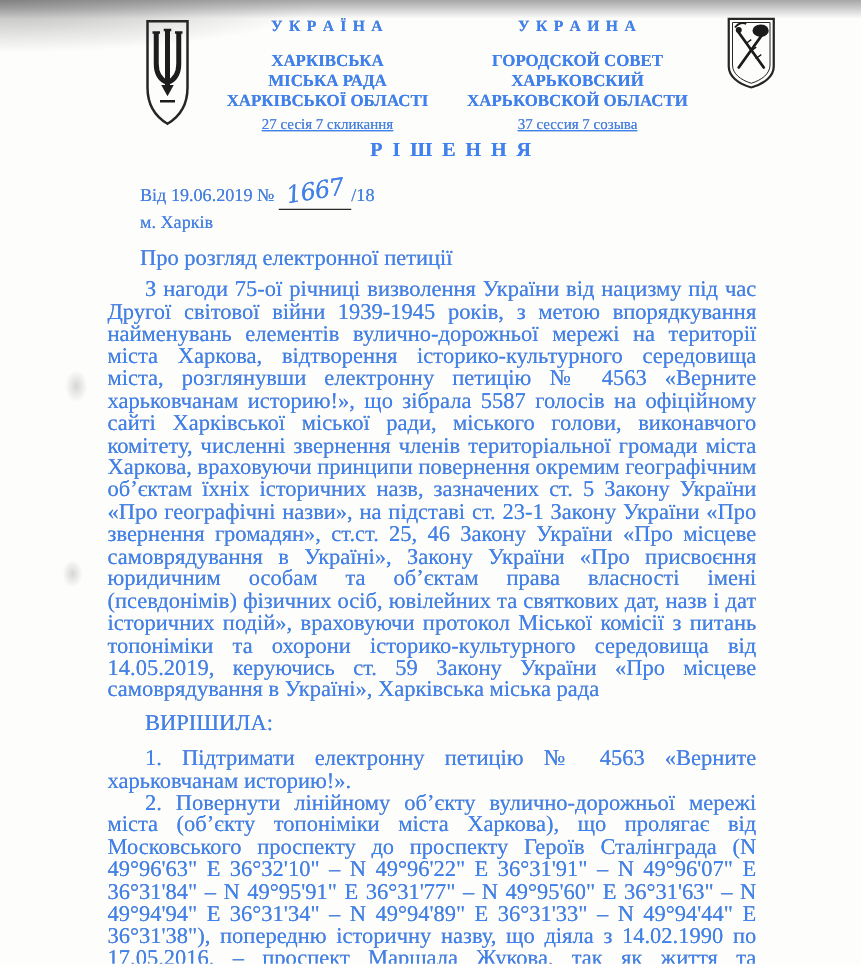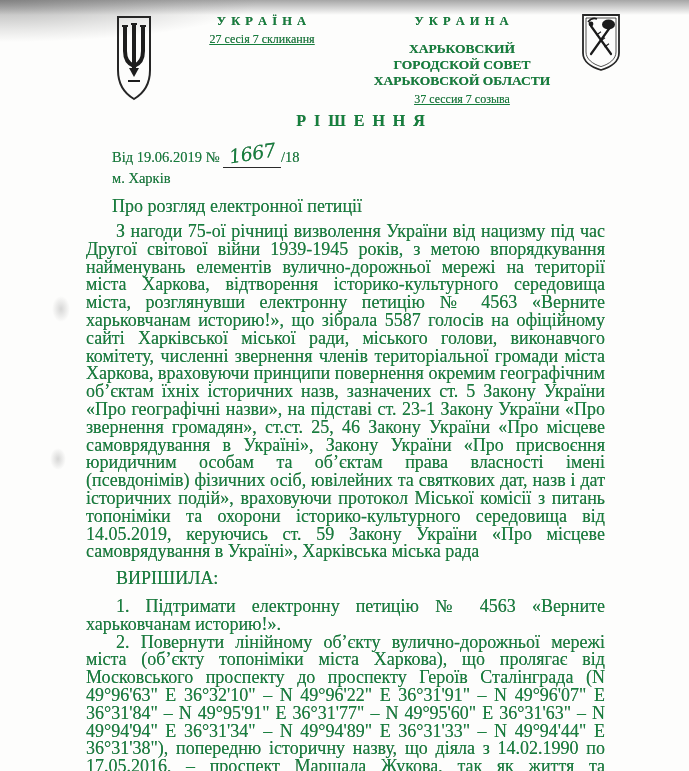--- a/index.html
+++ b/index.html
@@ -1,18 +1,18 @@
 <!DOCTYPE html>
 <html><head>
 <meta charset="utf-8">
 <style>
   html,body{margin:0;padding:0;background:#ffffff;}
   .page{
     position:relative;width:689px;height:771px;overflow:hidden;
-    background:#fdfdfc;color:#15803d;
+    background:#fdfdfc;color:#3b82f6;
     font-family:"Liberation Serif",serif;
     text-shadow:0 0 .3px rgba(30,30,30,.55);
   }
   
   .scan-top{position:absolute;top:0;left:0;right:0;height:15px;
     background:linear-gradient(to bottom,#a6a6a6 0%,#c8c8c8 40%,rgba(255,255,255,0) 100%);}
   .scan-corner{position:absolute;top:0;left:0;width:330px;height:54px;
     background:radial-gradient(ellipse 330px 54px at 0 0,rgba(92,92,92,.50),rgba(120,120,120,.16) 55%,rgba(255,255,255,0) 78%);}
   .smudge{position:absolute;border-radius:50%;
     background:radial-gradient(ellipse closest-side,rgba(125,125,125,.30),rgba(255,255,255,0));}
@@ -82,28 +82,33 @@
       <circle cx="11" cy="11" r="2.4" fill="#1b1b1b"></circle>
       <path d="M8 9 q4 -5 9 -3" stroke="#1b1b1b" stroke-width="1.6" fill="none"></path>
       <g stroke="#1b1b1b" stroke-width="1.1" fill="none">
         <path d="M16.5 22 l4.5 -3.3 M20.5 28 l4.5 -3.3 M24.5 34 l4.5 -3.3"></path>
       </g>
     </svg>
   </div>
 
   <div class="hcol left">
     <div class="country">У К Р А Ї Н А</div>
+    <div class="org">
+      <div>ХАРКІВСЬКА</div>
+      <div>МІСЬКА РАДА</div>
+      <div>ХАРКІВСЬКОЇ ОБЛАСТІ</div>
+    </div>
     <div class="session">27 сесія 7 скликання</div>
   </div>
 
   <div class="hcol right">
     <div class="country">У К Р А И Н А</div>
     <div class="org">
+      <div>ГОРОДСКОЙ СОВЕТ</div>
       <div>ХАРЬКОВСКИЙ</div>
-      <div>ГОРОДСКОЙ СОВЕТ</div>
       <div>ХАРЬКОВСКОЙ ОБЛАСТИ</div>
     </div>
     <div class="session">37 сессия 7 созыва</div>
   </div>
 
   <div class="doc-type">Р І Ш Е Н Н Я</div>
 
   <div class="meta">
     <div class="date-line">
       <span>Від 19.06.2019 №</span>

